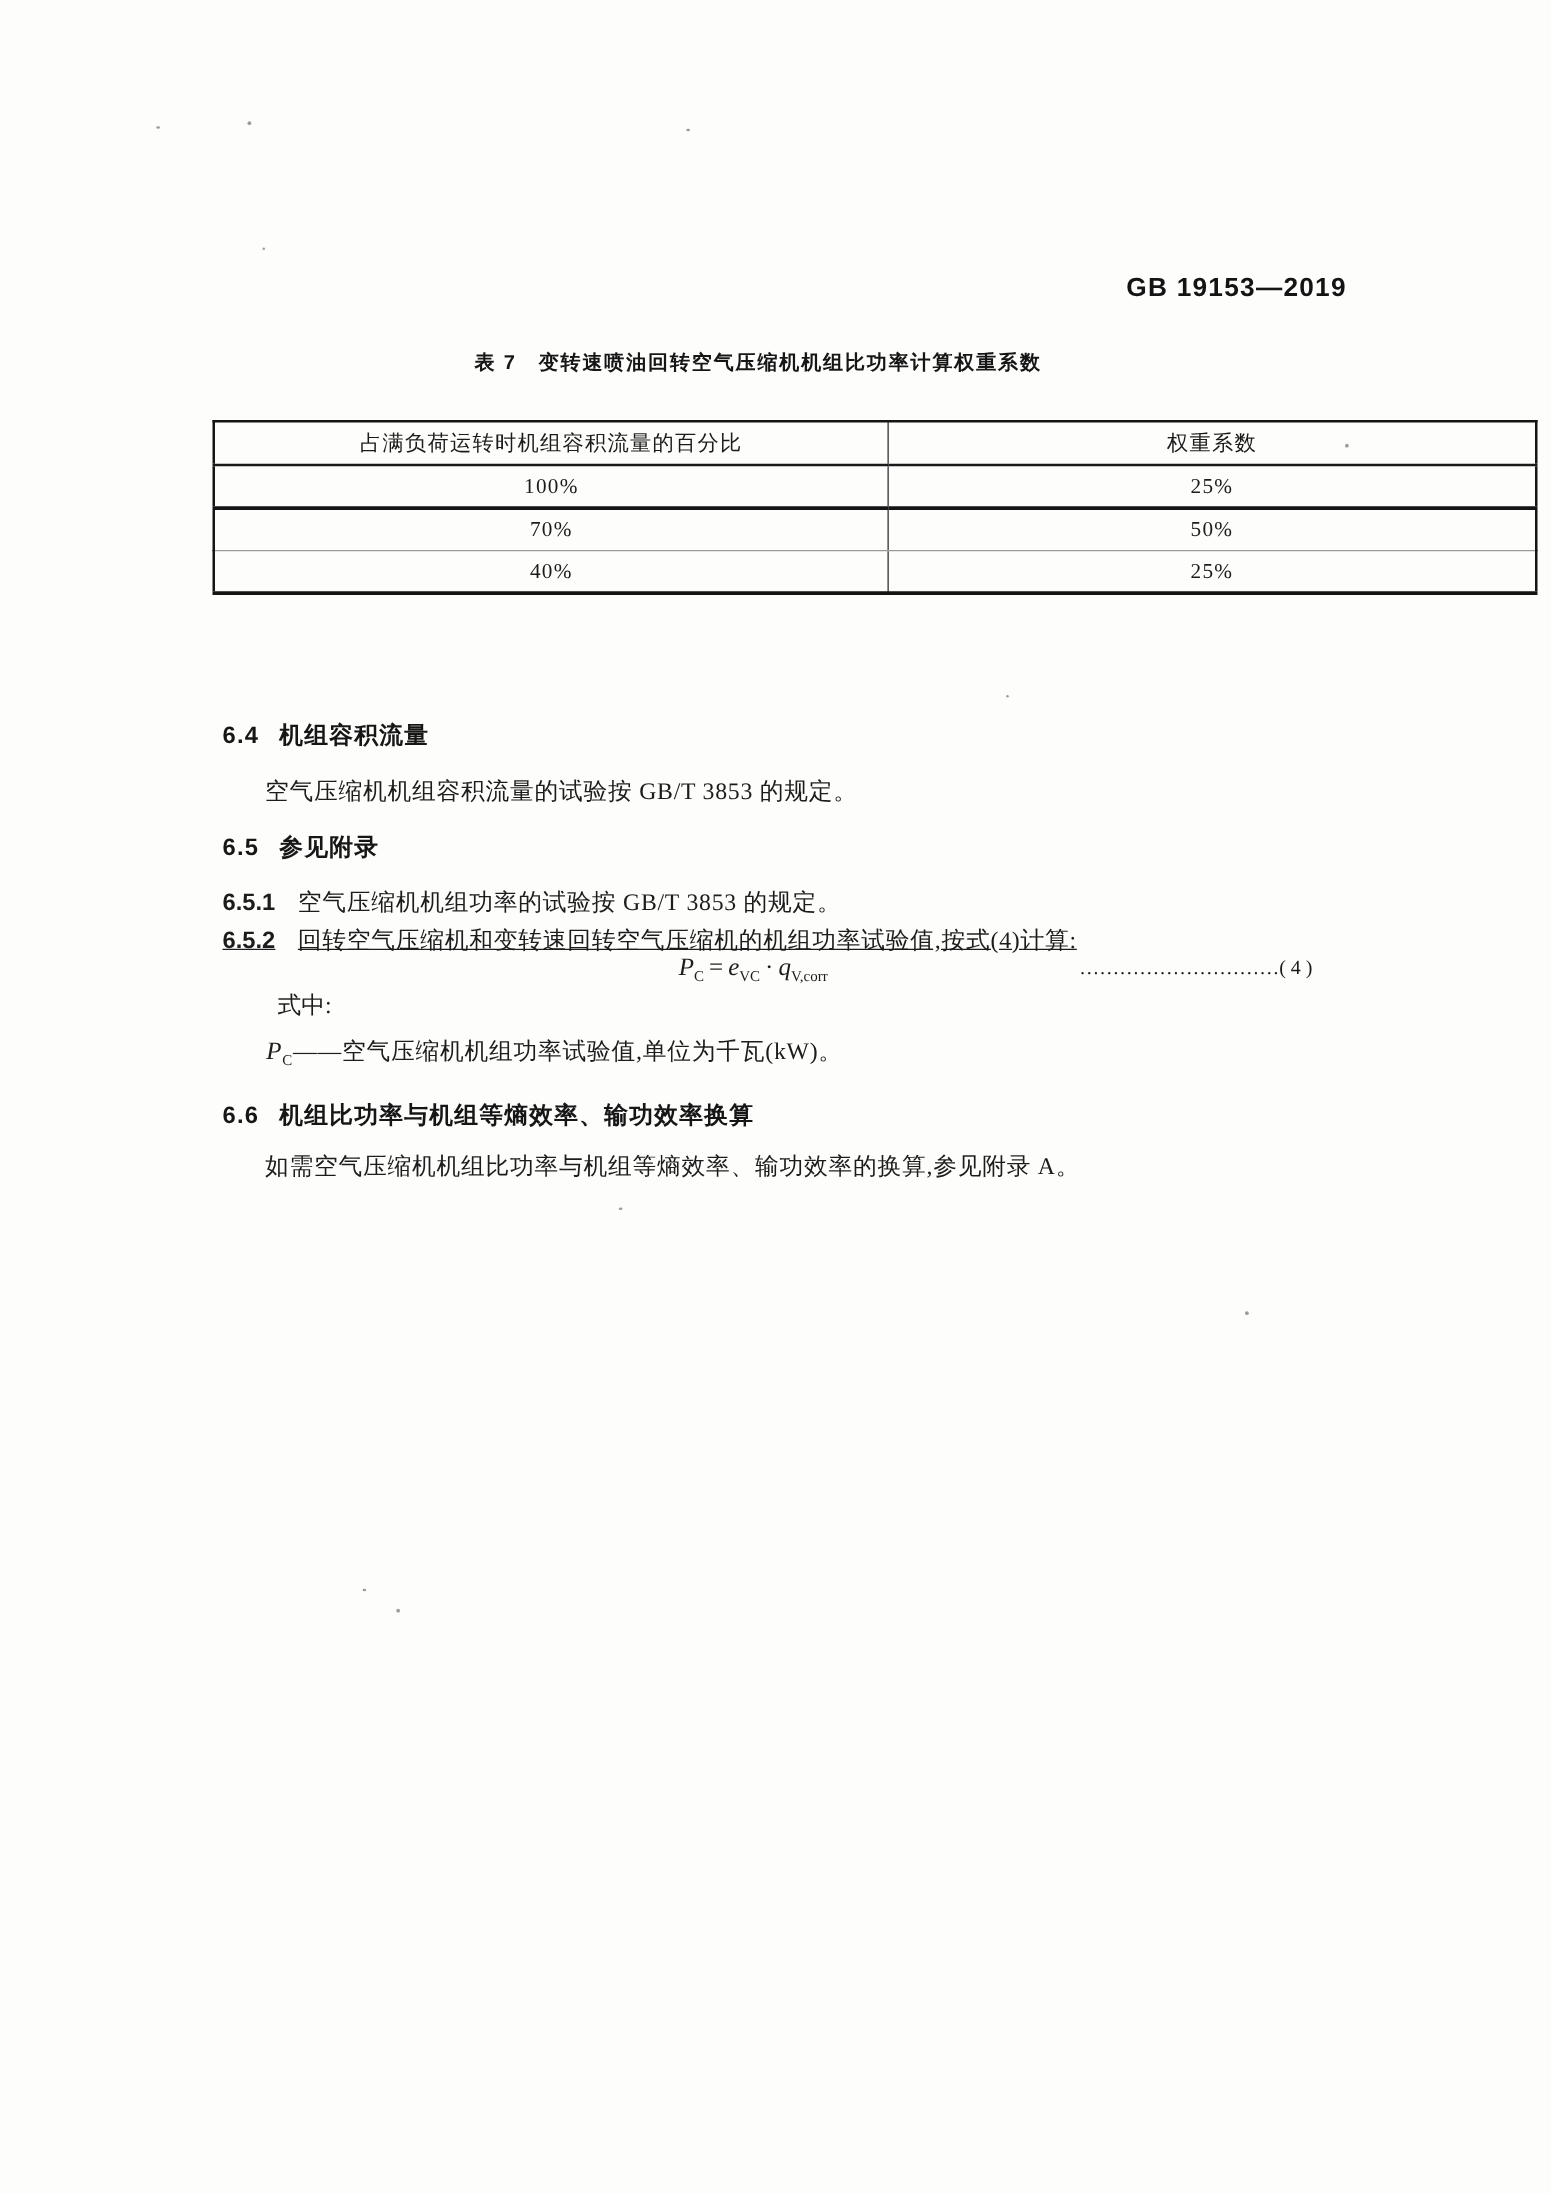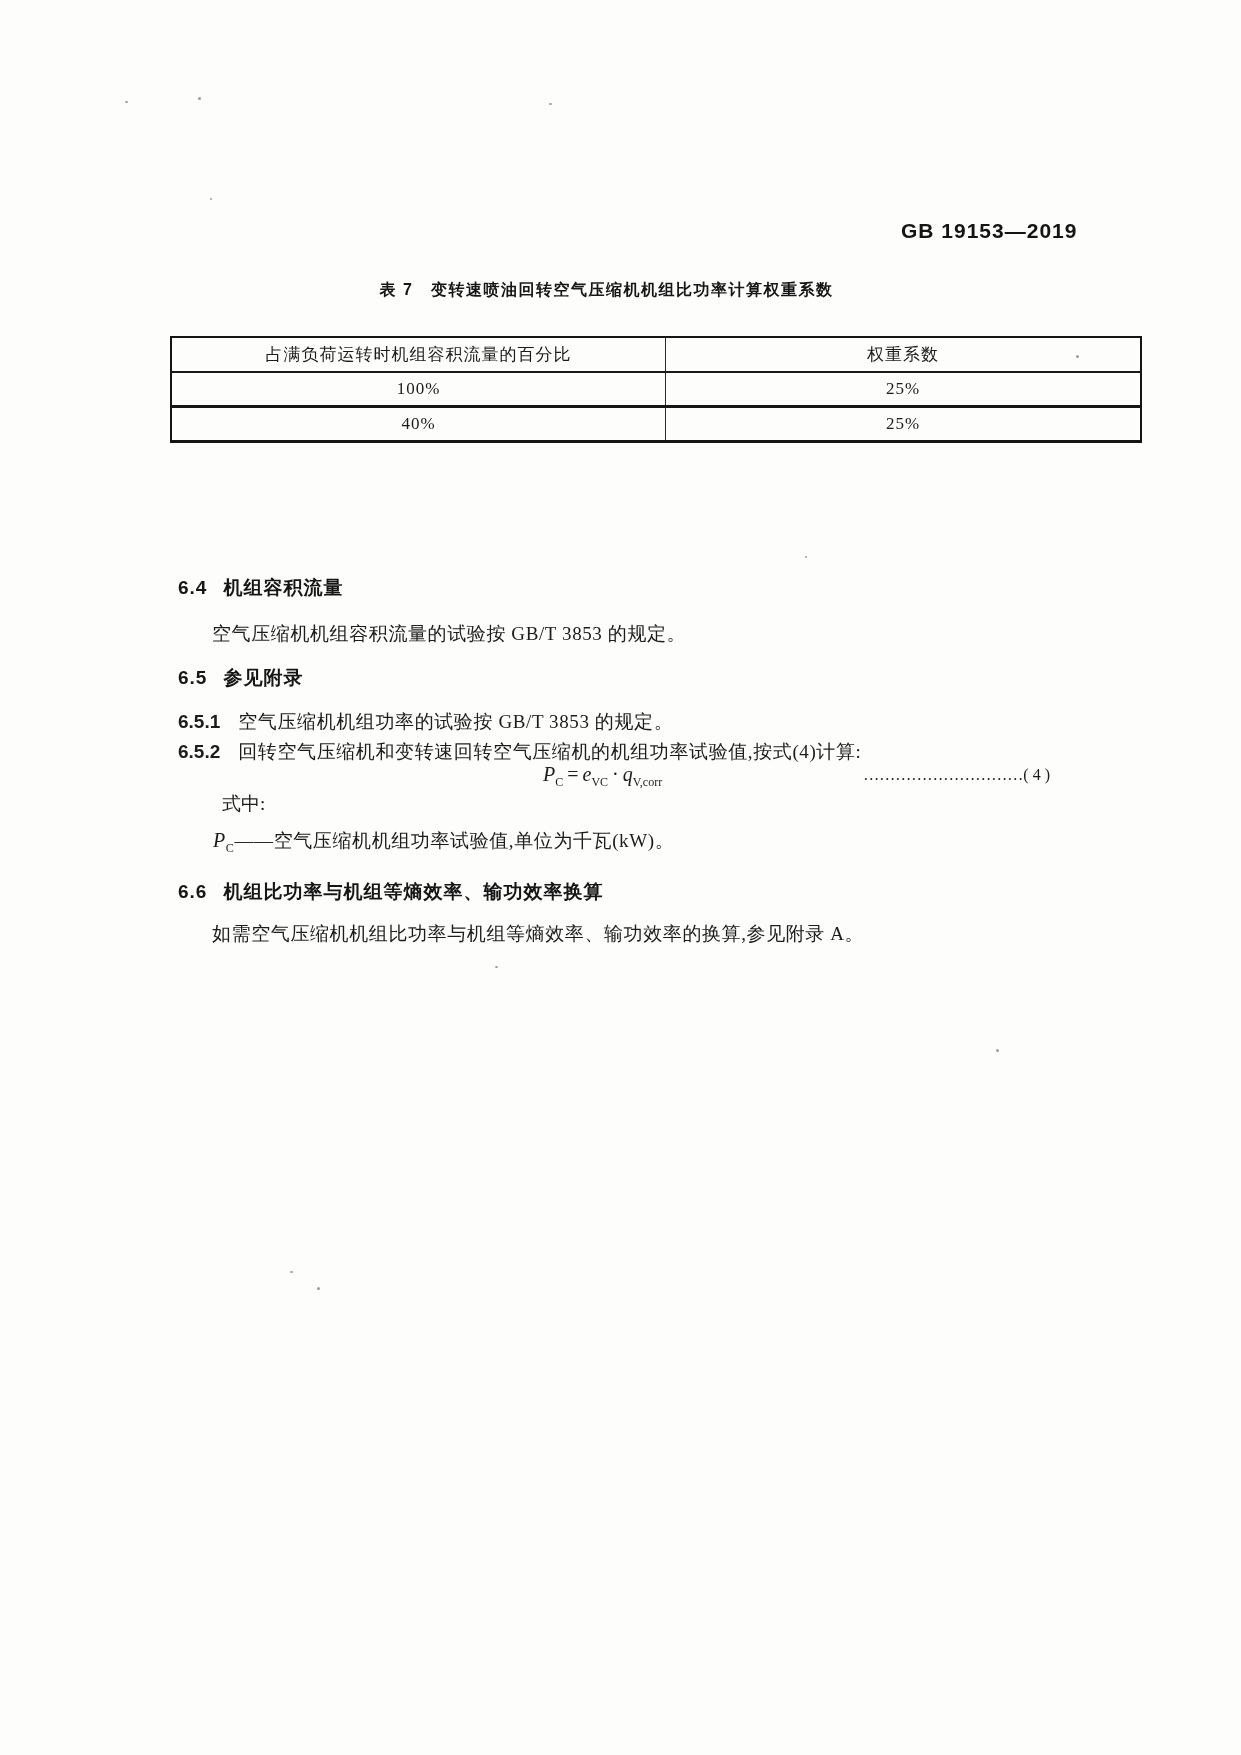--- a/index.html
+++ b/index.html
@@ -20,21 +20,21 @@
   }
   
   .tbl-caption{
     position:absolute;left:163px;top:280px;width:887px;
     text-align:center;
     font-family:"Liberation Sans","DejaVu Sans",sans-serif;
     font-weight:bold;font-size:16px;letter-spacing:1.5px;color:#161616;
   }
   
   table.t7{
-    position:absolute;left:170px;top:336px;width:972px;
+    position:absolute;left:170px;top:336px;width:1060px;
     border-collapse:collapse;table-layout:fixed;
     font-size:17px;color:#1b1b1b;
   }
   table.t7 col.c1{width:51%;}
   table.t7 col.c2{width:49%;}
   table.t7 th,table.t7 td{
     text-align:center;vertical-align:middle;
     font-weight:normal;letter-spacing:1px;
     height:32px;padding:0;
   }
@@ -57,21 +57,21 @@
     font-weight:bold;font-size:19px;letter-spacing:1px;color:#161616;
   }
   .h-64{left:178px;top:575px;}
   .h-65{left:178px;top:665px;}
   .h-66{left:178px;top:879px;}
   .heading .num{margin-right:16px;}
   .clause{
     position:absolute;left:178px;font-size:19px;letter-spacing:0.6px;
   }
   .cl-651{top:709px;}
-  .cl-652{top:739px;}
+  .cl-652{top:739px;text-decoration:underline;}
   .clause .num{
     font-family:"Liberation Sans","DejaVu Sans",sans-serif;
     font-weight:bold;margin-right:18px;letter-spacing:0;
   }
   
   .formula-line{position:absolute;left:163px;top:763px;width:887px;height:26px;}
   .formula{
     position:absolute;left:380px;top:0;
     font-size:20px;font-style:italic;letter-spacing:0;text-align:right;
   }
@@ -106,20 +106,24 @@
     <thead>
       <tr>
         <th>占满负荷运转时机组容积流量的百分比</th>
         <th class="vline">权重系数</th>
       </tr>
     </thead>
     <tbody>
       <tr class="r1">
         <td>100%</td>
         <td class="vline">25%</td>
+      </tr>
+      <tr class="r2">
+        <td>70%</td>
+        <td class="vline">50%</td>
       </tr>
       <tr class="r3">
         <td>40%</td>
         <td class="vline">25%</td>
       </tr>
     </tbody>
   </table>
 
 
   <div class="heading h-64">

